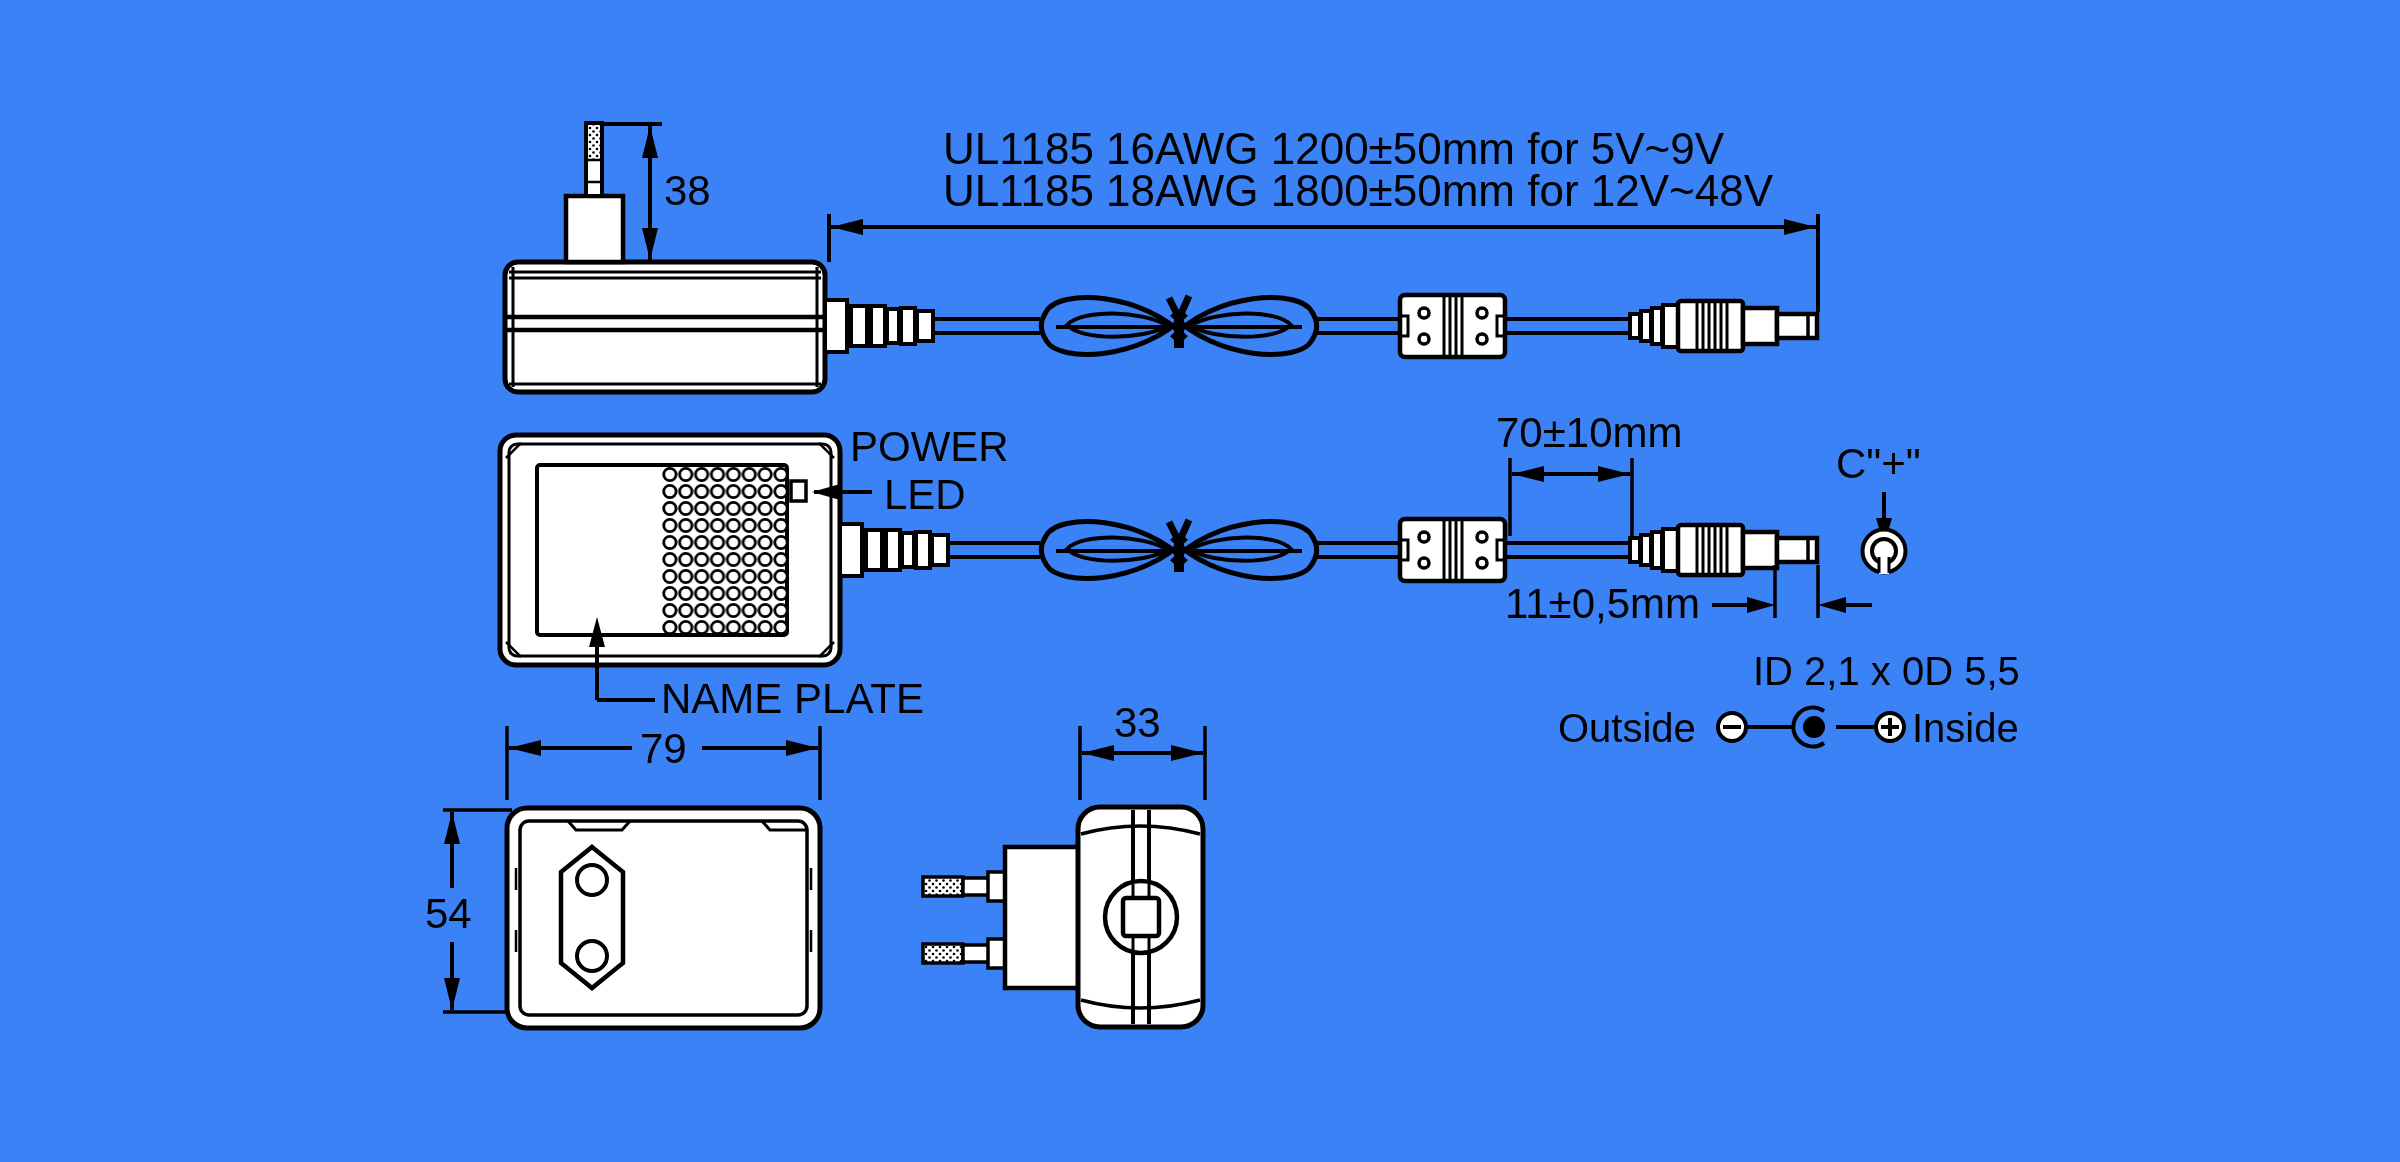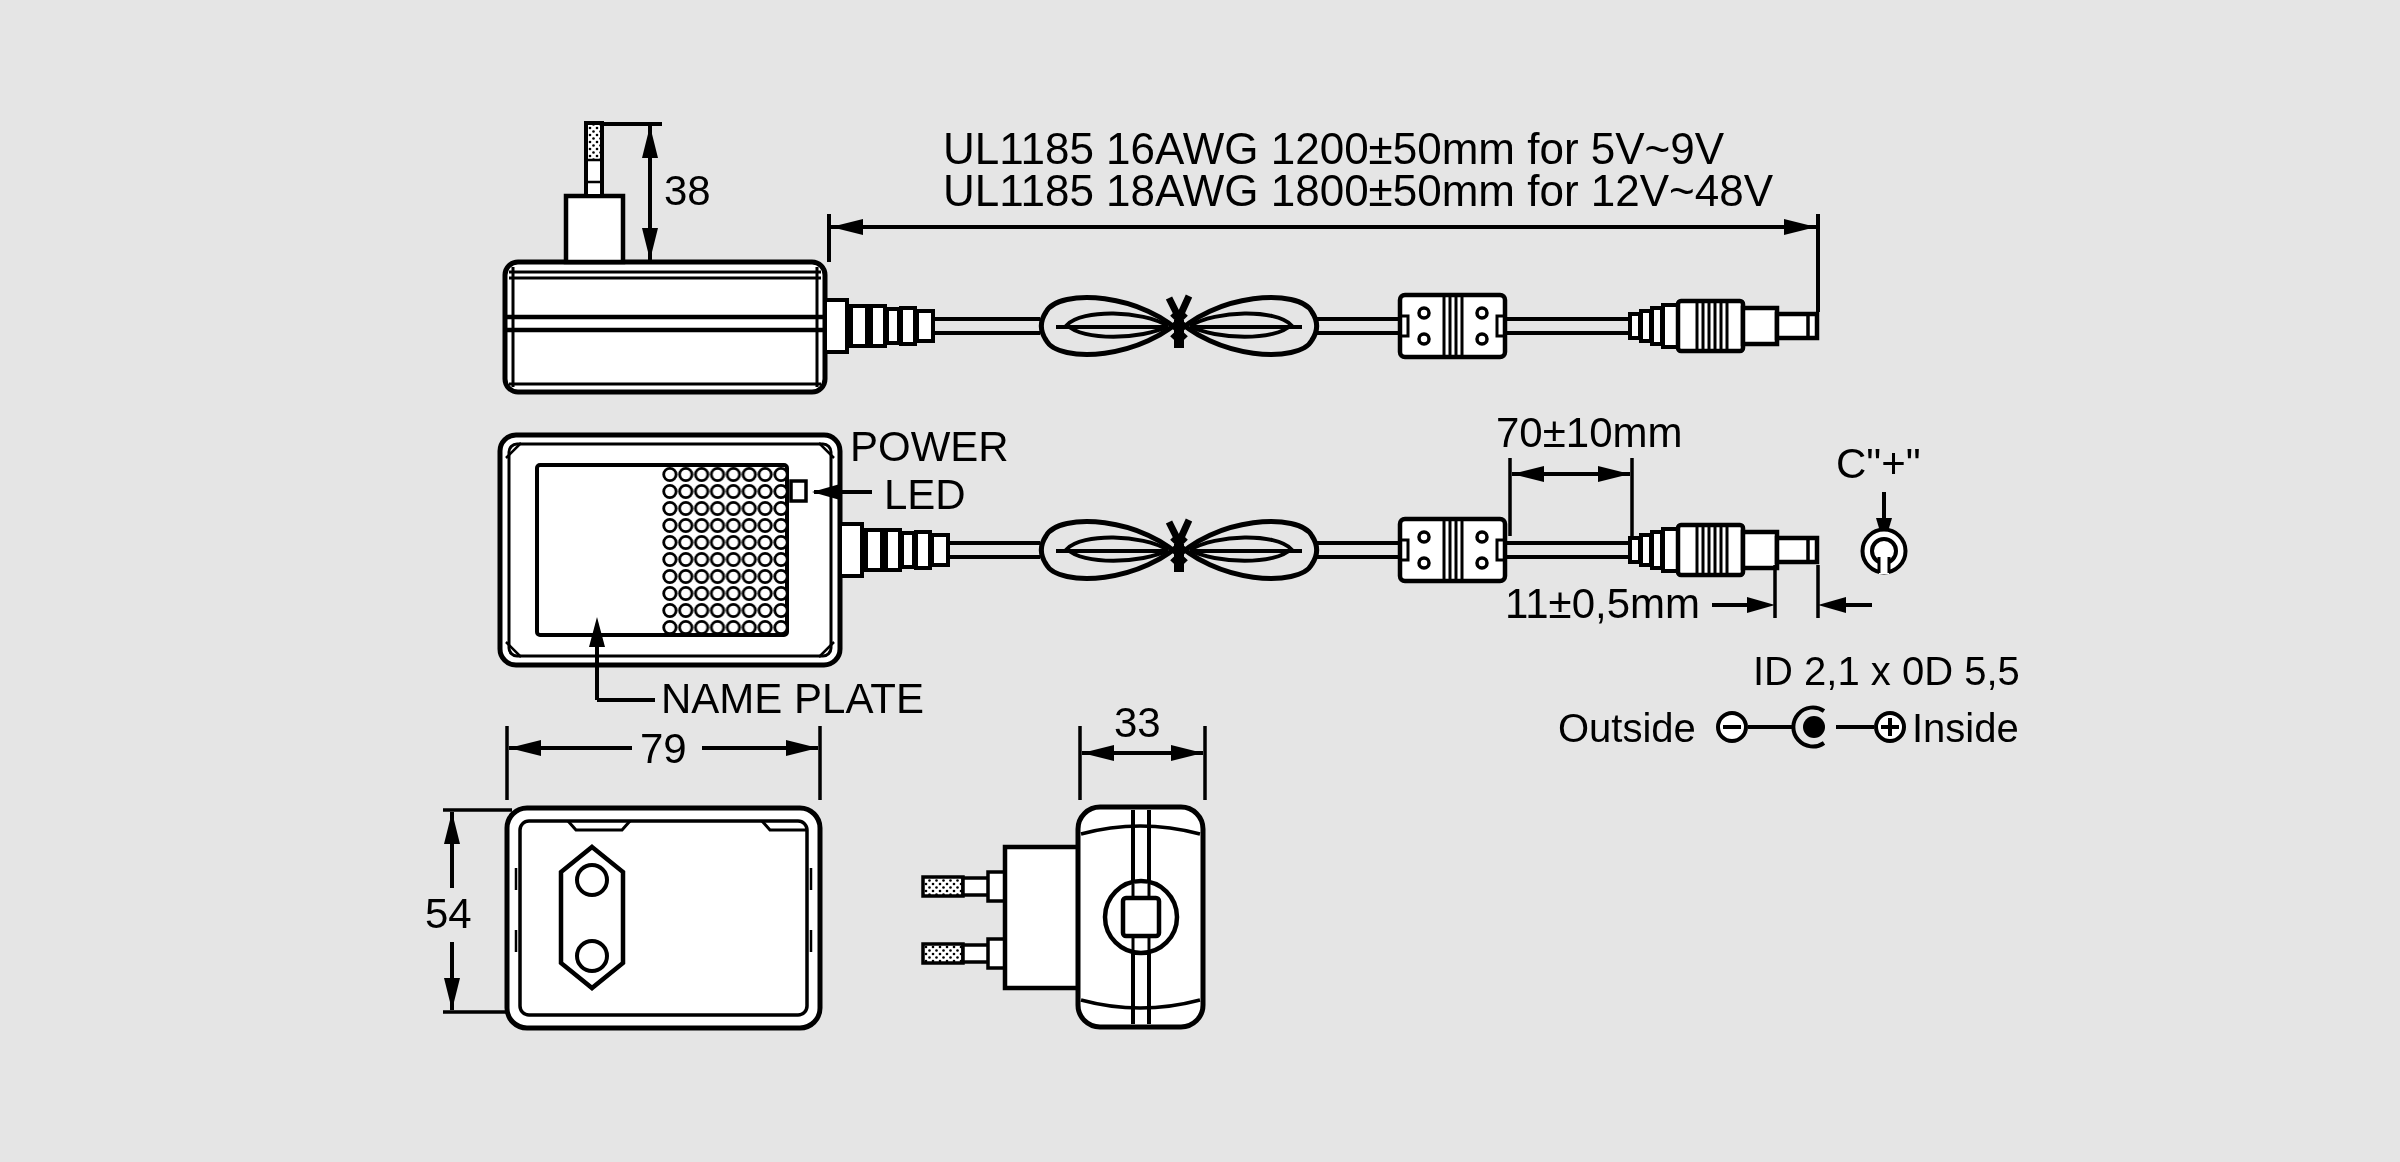--- a/index.html
+++ b/index.html
@@ -1,16 +1,16 @@
 <!DOCTYPE html>
 <html><head>
 <meta charset="utf-8">
 <style>
   html,body{margin:0;padding:0;background:#ffffff;}
-  .stage{position:relative;width:2400px;height:1162px;background:#e5e5e5;overflow:hidden;
+  .stage{position:relative;width:2400px;height:1162px;background:#3b82f6;overflow:hidden;
          font-family:"Liberation Sans",sans-serif;}
   svg{display:block;}
   svg text{fill:#000;font-family:"Liberation Sans",sans-serif;}
   .ln{stroke:#000;fill:none;}
   .fw{stroke:#000;fill:#fff;}
   .ar{fill:#000;stroke:none;}
 </style>
 </head>
 <body>
 

